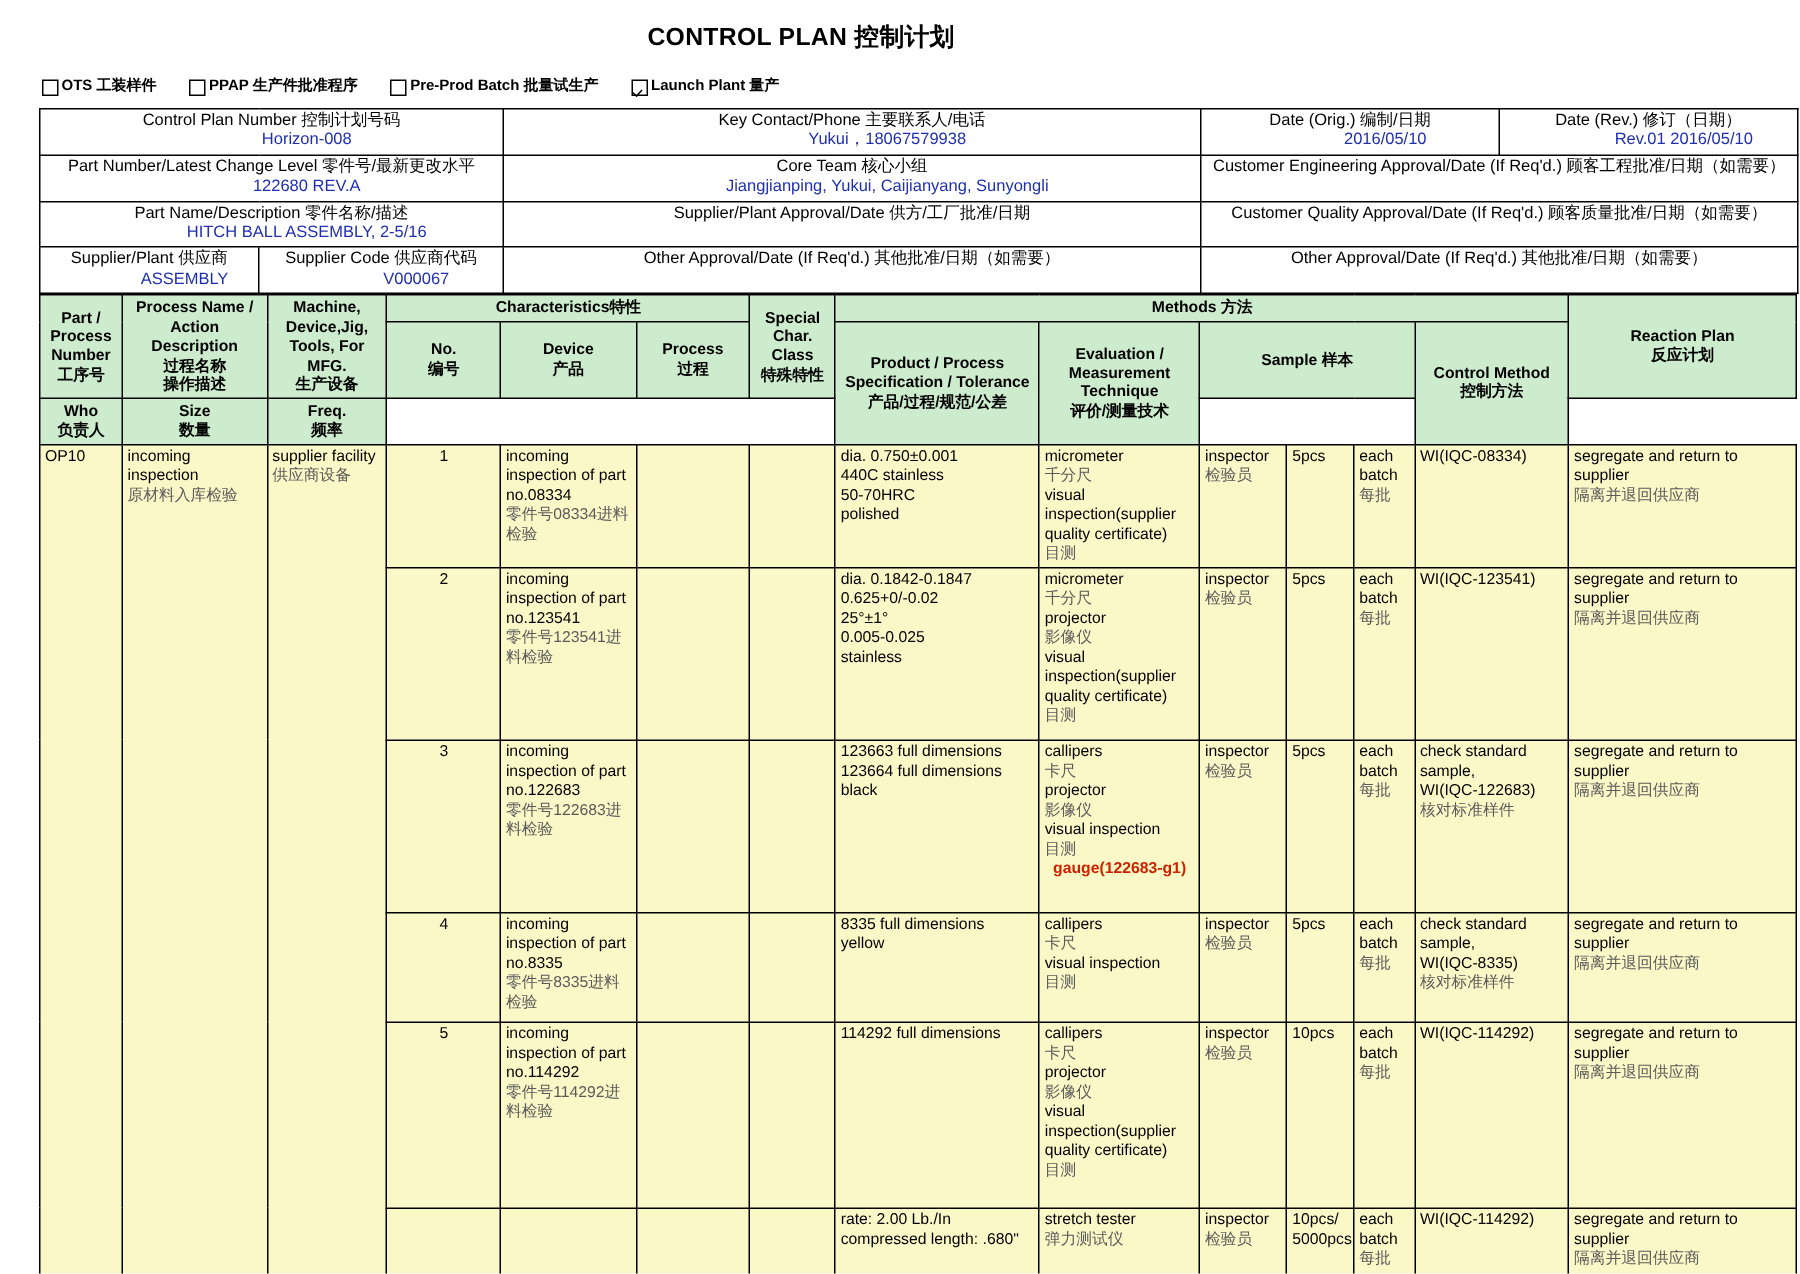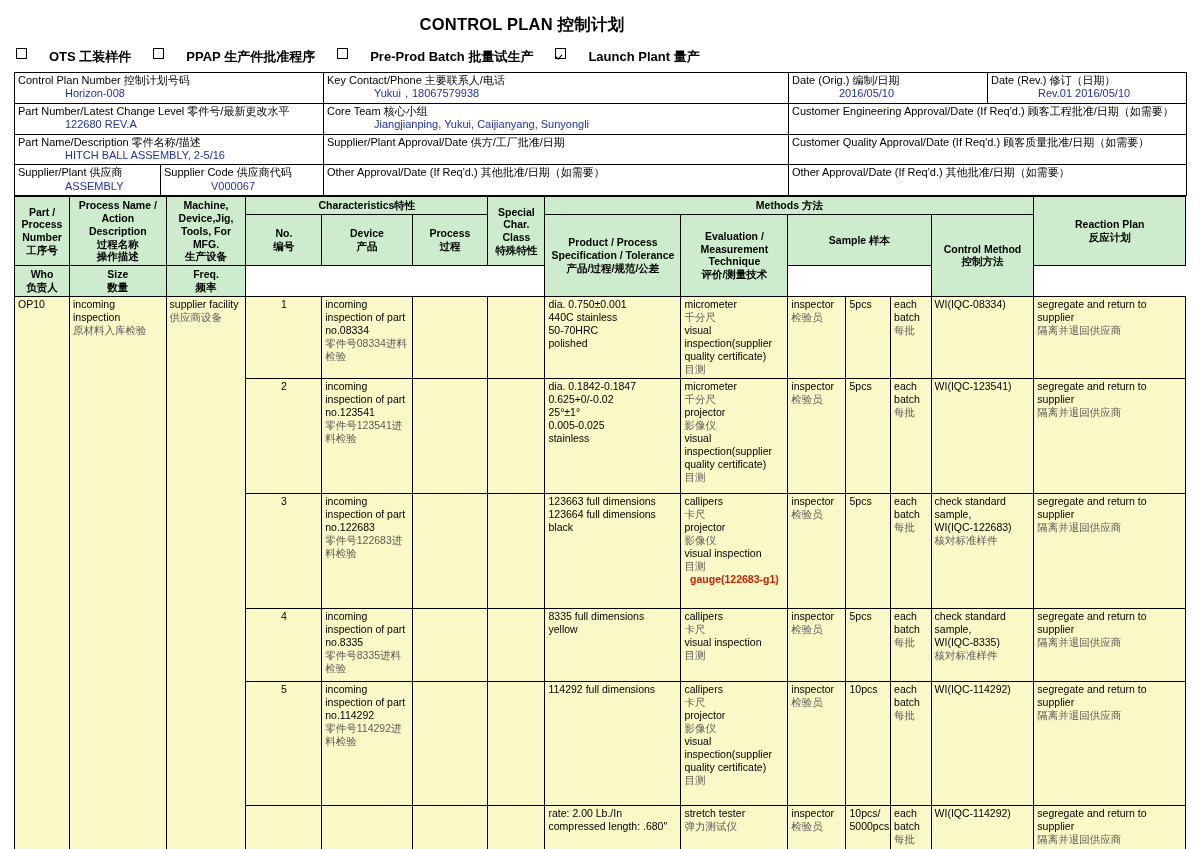--- a/index.html
+++ b/index.html
@@ -13,42 +13,43 @@
     font-family: "Liberation Sans", sans-serif;
     color: #000000;
     overflow: hidden;
   }
   #page {
     position: relative;
     width: 1044px;
     height: 849px;
     box-sizing: border-box;
     padding: 0 14px;
+    margin-left: 12px;
   }
   
   .doc-title {
     text-align: center;
     font-size: 16.5px;
     font-weight: bold;
     letter-spacing: .2px;
     padding: 14px 0 10px 0;
   }
   
   .checkbox-row {
     display: flex;
     align-items: center;
     gap: 22px;
     padding: 2px 0 6px 2px;
     height: 18px;
   }
   .cbx-item {
     display: flex;
-    align-items: flex-start;
-    gap: 22px;
-    font-size: 13px;
+    align-items: flex-end;
+    gap: 2px;
+    font-size: 10px;
     font-weight: bold;
     white-space: nowrap;
   }
   .cbx-box {
     width: 9px;
     height: 9px;
     border: 1px solid #000;
     background: #fff;
     display: inline-block;
     position: relative;
@@ -64,20 +65,21 @@
     border: solid #000;
     border-width: 0 1.2px 1.2px 0;
     transform: rotate(42deg);
   }
   
   table.meta {
     border-collapse: collapse;
     table-layout: fixed;
     width: 1172px;
     font-size: 11px;
+    text-align: center;
   }
   table.meta td {
     border: 1px solid #000;
     padding: 1px 3px 2px 3px;
     vertical-align: top;
     line-height: 1.22;
     height: 14px;
   }
   .lbl { color: #000; }
   .val { color: #1f2fb0; padding-left: 47px; }

